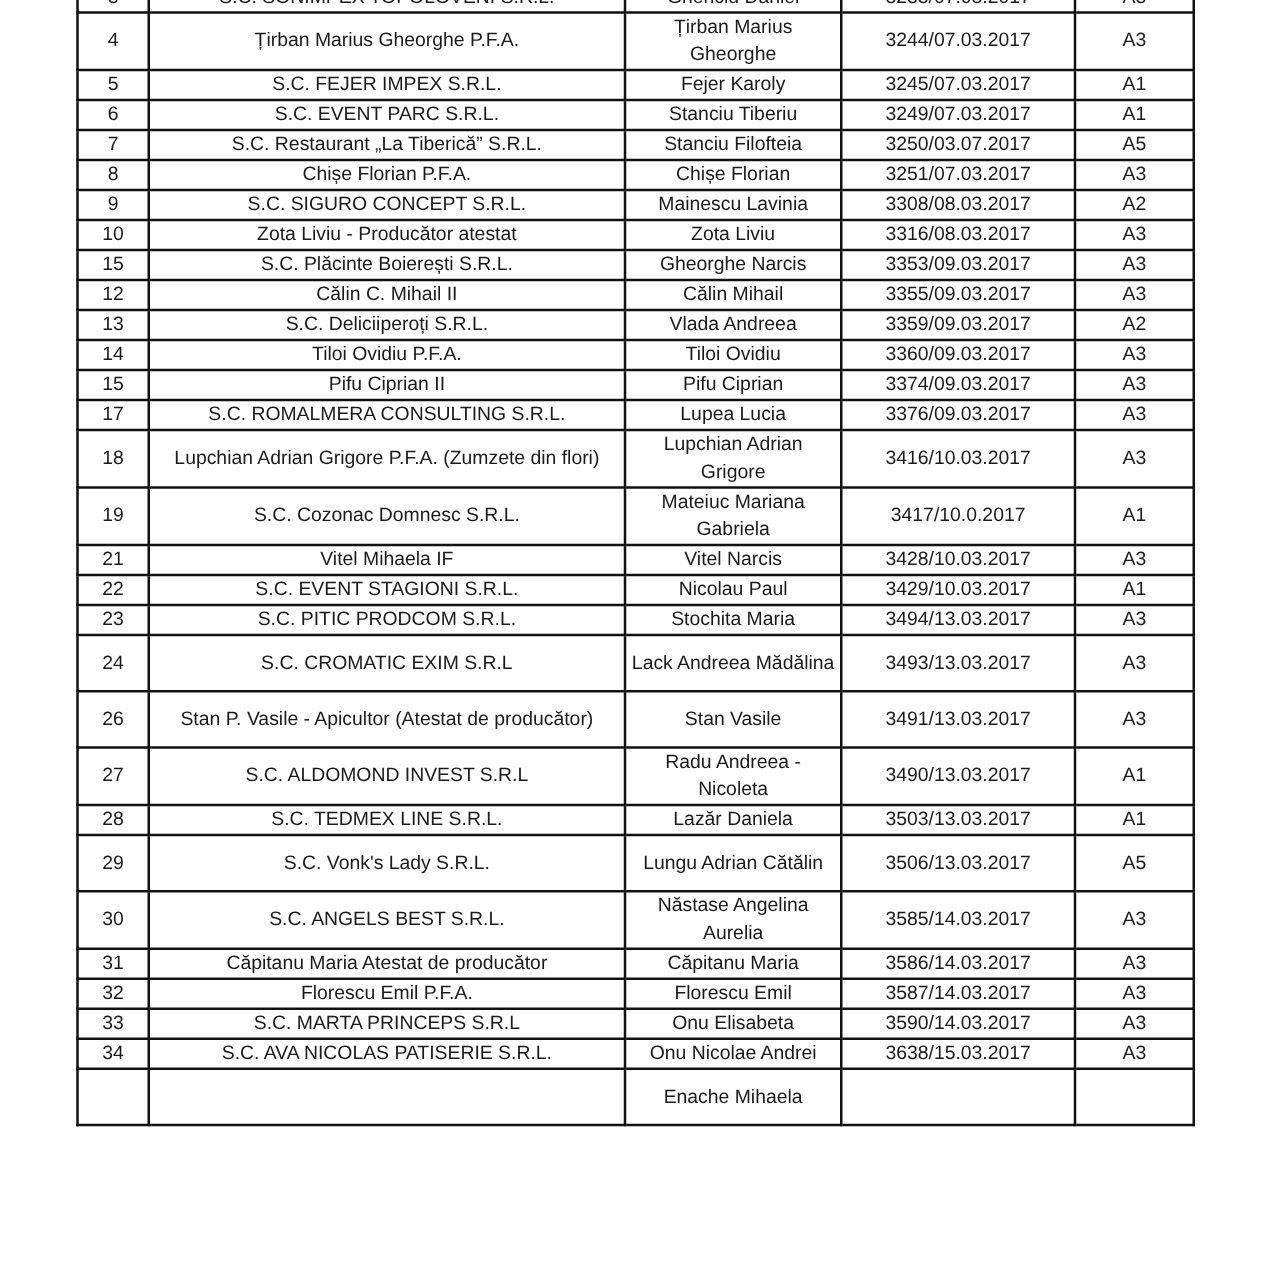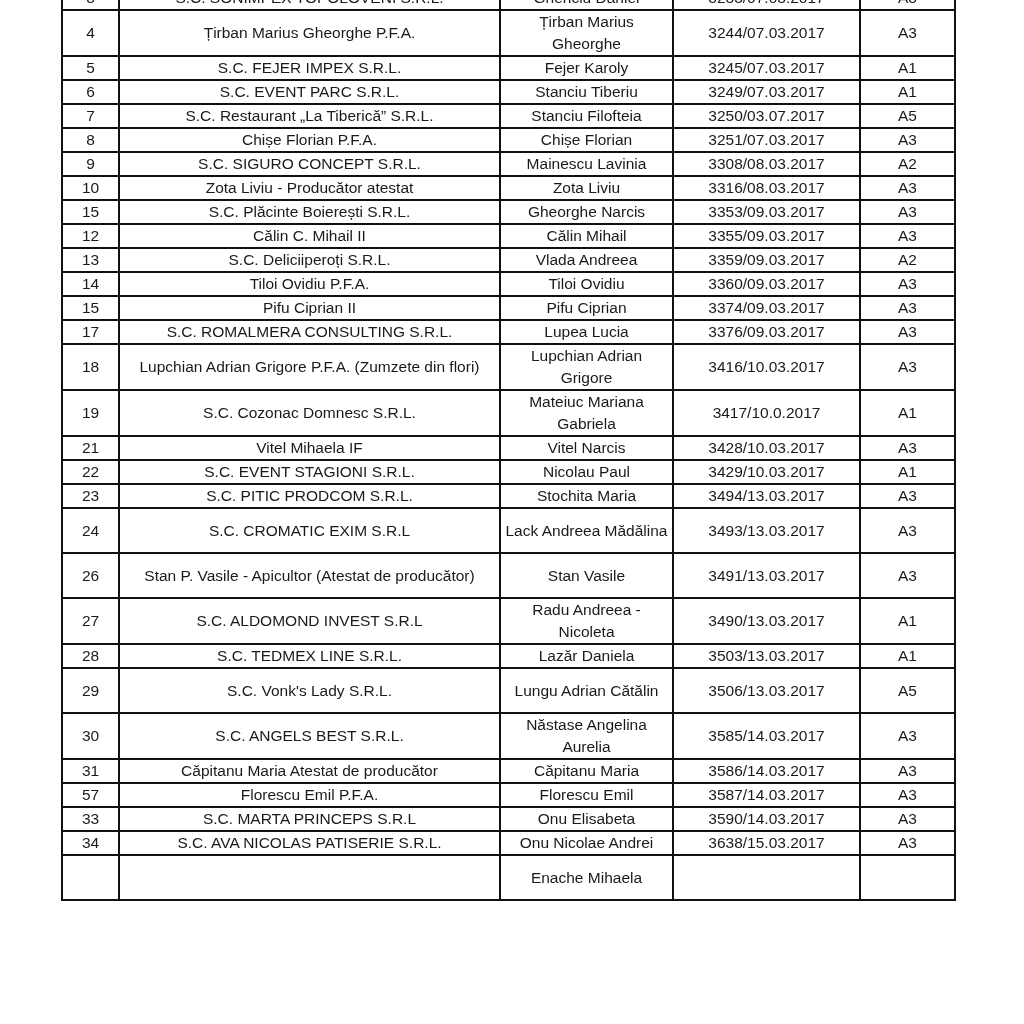--- a/index.html
+++ b/index.html
@@ -203,21 +203,21 @@
         <td>A3</td>
       </tr>
       <tr class="h1">
         <td>31</td>
         <td>Căpitanu Maria Atestat de producător</td>
         <td>Căpitanu Maria</td>
         <td>3586/14.03.2017</td>
         <td>A3</td>
       </tr>
       <tr class="h1">
-        <td>57</td>
+        <td>32</td>
         <td>Florescu Emil P.F.A.</td>
         <td>Florescu Emil</td>
         <td>3587/14.03.2017</td>
         <td>A3</td>
       </tr>
       <tr class="h1">
         <td>33</td>
         <td>S.C. MARTA PRINCEPS S.R.L</td>
         <td>Onu Elisabeta</td>
         <td>3590/14.03.2017</td>

